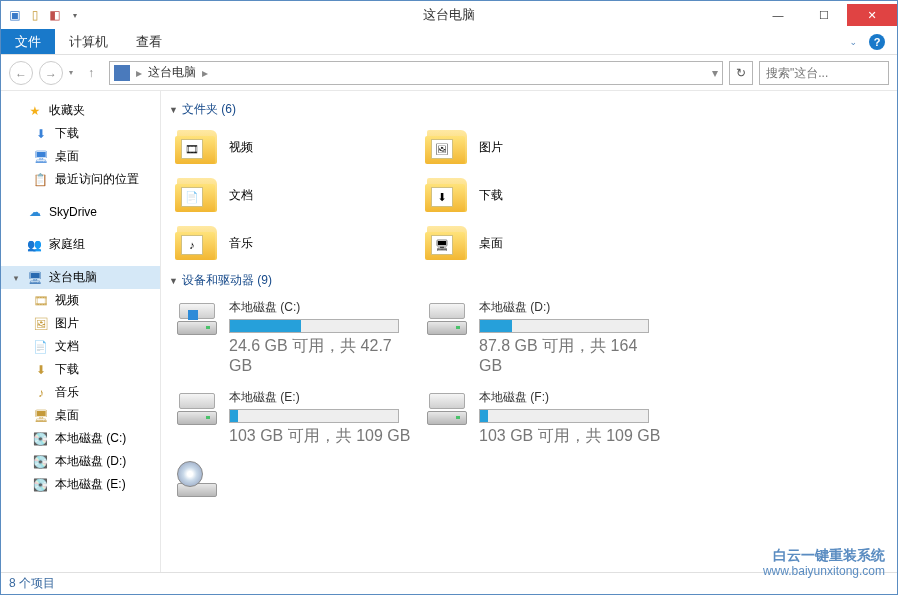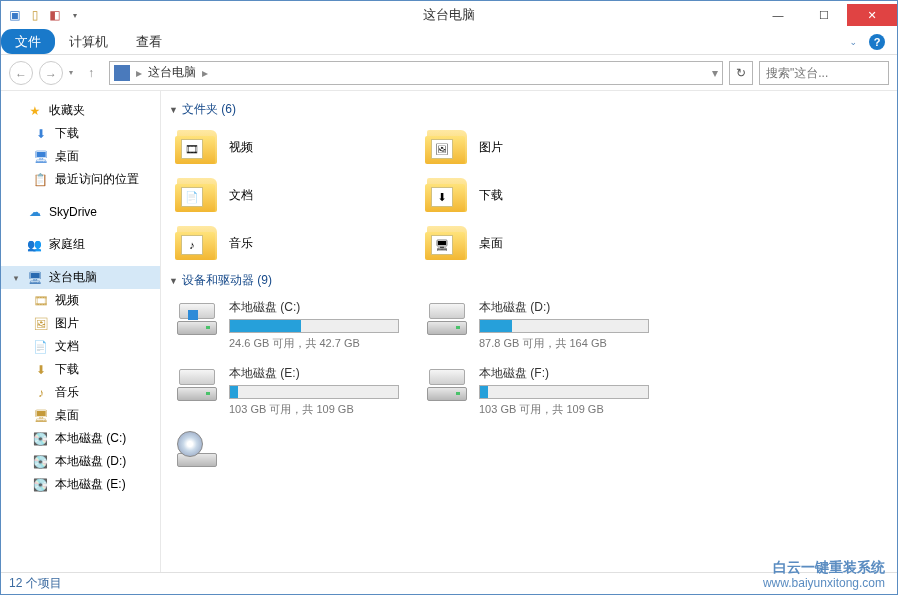--- a/index.html
+++ b/index.html
@@ -6,21 +6,21 @@
 body { background:#f0f0f0; }
 .window { width:898px; height:595px; background:#fff; border:1px solid #5a8cc1; display:flex; flex-direction:column; position:relative; overflow:hidden; }
 .titlebar { height:28px; background:#fff; display:flex; align-items:center; position:relative; }
 .titlebar .qat { display:flex; align-items:center; gap:4px; padding-left:6px; }
 .titlebar .qat span { width:16px; height:16px; display:inline-flex; align-items:center; justify-content:center; }
 .titlebar .title { position:absolute; left:50%; transform:translateX(-50%); font-size:13px; color:#333; }
 .winbtns { margin-left:auto; display:flex; height:22px; }
 .winbtn { width:46px; display:flex; align-items:center; justify-content:center; font-size:11px; color:#333; }
 .winbtn.close { background:#e04343; color:#fff; width:50px; }
 .ribbon { height:26px; background:#fff; border-bottom:1px solid #e0e0e0; display:flex; align-items:stretch; }
-.ribbon .tab { padding:0 14px; display:flex; align-items:center; font-size:13px; color:#333;border-radius:11px; }
+.ribbon .tab { padding:0 14px; display:flex; align-items:center; font-size:13px; color:#333; }
 .ribbon .tab.file { background:#1979ca; color:#fff; }
 .ribbon .help { margin-left:auto; display:flex; align-items:center; gap:12px; padding-right:12px; color:#5a8cc1; }
 .helpq { width:16px; height:16px; border-radius:50%; background:#1979ca; color:#fff; display:flex; align-items:center; justify-content:center; font-size:11px; font-weight:bold; }
 .addrbar { height:36px; display:flex; align-items:center; padding:4px 8px; gap:6px; border-bottom:1px solid #e8e8e8; }
 .navbtn { width:24px; height:24px; border:1px solid #ccc; border-radius:50%; display:flex; align-items:center; justify-content:center; color:#888; font-size:12px; }
 .navbtn.up { border-radius:2px; border:none; }
 .addrbox { flex:1; height:24px; border:1px solid #b5b5b5; display:flex; align-items:center; padding:0 4px; gap:6px; }
 .addrbox .pcicon { width:16px; height:16px; background:#4a7abc; display:inline-block; }
 .addrbox .crumb { color:#333; }
 .addrbox .sep { color:#888; }
@@ -50,23 +50,23 @@
 .drive-tile { width:250px; display:flex; align-items:flex-start; gap:10px; padding:4px 6px; margin-bottom:6px; }
 .drive-icon { width:44px; height:38px; position:relative; }
 .drive-top { position:absolute; top:4px; left:4px; width:36px; height:16px; background:linear-gradient(#f5f5f5,#d0d0d0); border:1px solid #aaa; border-radius:2px; }
 .drive-base { position:absolute; bottom:2px; left:2px; width:40px; height:14px; background:linear-gradient(#e8e8e8,#b8b8b8); border:1px solid #999; border-radius:2px; }
 .drive-led { position:absolute; bottom:5px; right:6px; width:4px; height:3px; background:#4ac26b; }
 .dvd-disc { position:absolute; top:0; left:2px; width:26px; height:26px; border-radius:50%; background:radial-gradient(circle,#fff 15%,#c8d8e8 40%,#a8b8d0 70%,#8098b8); border:1px solid #888; }
 .drive-info { flex:1; }
 .drive-name { color:#333; margin-bottom:3px; }
 .drive-bar { width:170px; height:14px; border:1px solid #b0b0b0; background:#eee; margin-bottom:3px; position:relative; }
 .drive-fill { height:100%; background:#26a0da; }
-.drive-text { color:#777; font-size:11px; }
+.drive-text { color:#777; font-size:16px; }
 .statusbar { height:22px; border-top:1px solid #e0e0e0; display:flex; align-items:center; padding:0 8px; color:#3a6aa0; font-size:12px; }
-.watermark { position:absolute; right:12px; bottom:4px; color:#5a8cc1; font-size:11px; text-align:right; line-height:1.2; pointer-events:none; }
+.watermark { position:absolute; right:12px; bottom:16px; color:#5a8cc1; font-size:11px; text-align:right; line-height:1.2; pointer-events:none; }
 .watermark .big { font-size:14px; font-weight:bold; }
 </style>
 </head>
 <body>
 
 <div class="window">
   <div class="titlebar">
     <div class="qat">
       <span style="color:#3a7ac8">▣</span>
       <span style="color:#c59a3a">▯</span>
@@ -322,20 +322,20 @@
             <div class="drive-icon">
               <div class="drive-base"></div>
               <div class="dvd-disc"></div>
             </div>
           </div>
         </div>
     </div>
   </div>
 
   <div class="statusbar">
-    <span>12 个项目</span>
+    <span>8 个项目</span>
   </div>
 
   <div class="watermark">
     <div class="big">白云一键重装系统</div>
     <div>www.baiyunxitong.com</div>
   </div>
 </div>
 
 </body></html>

